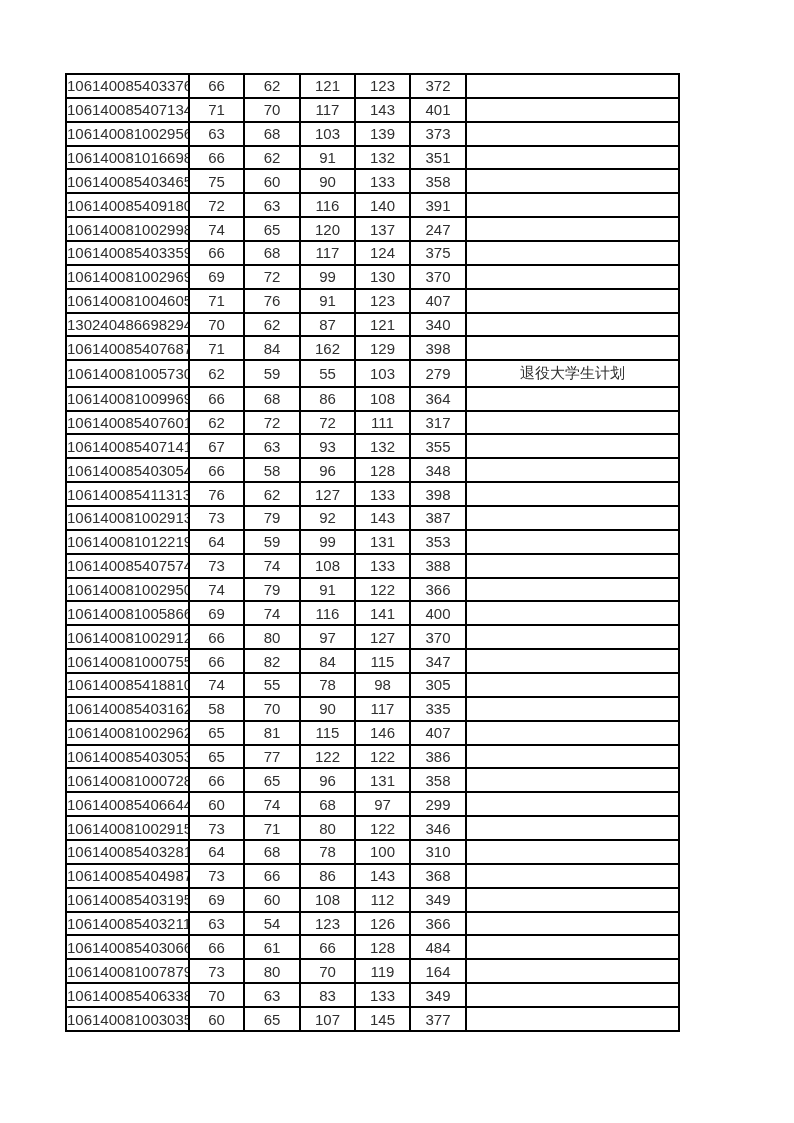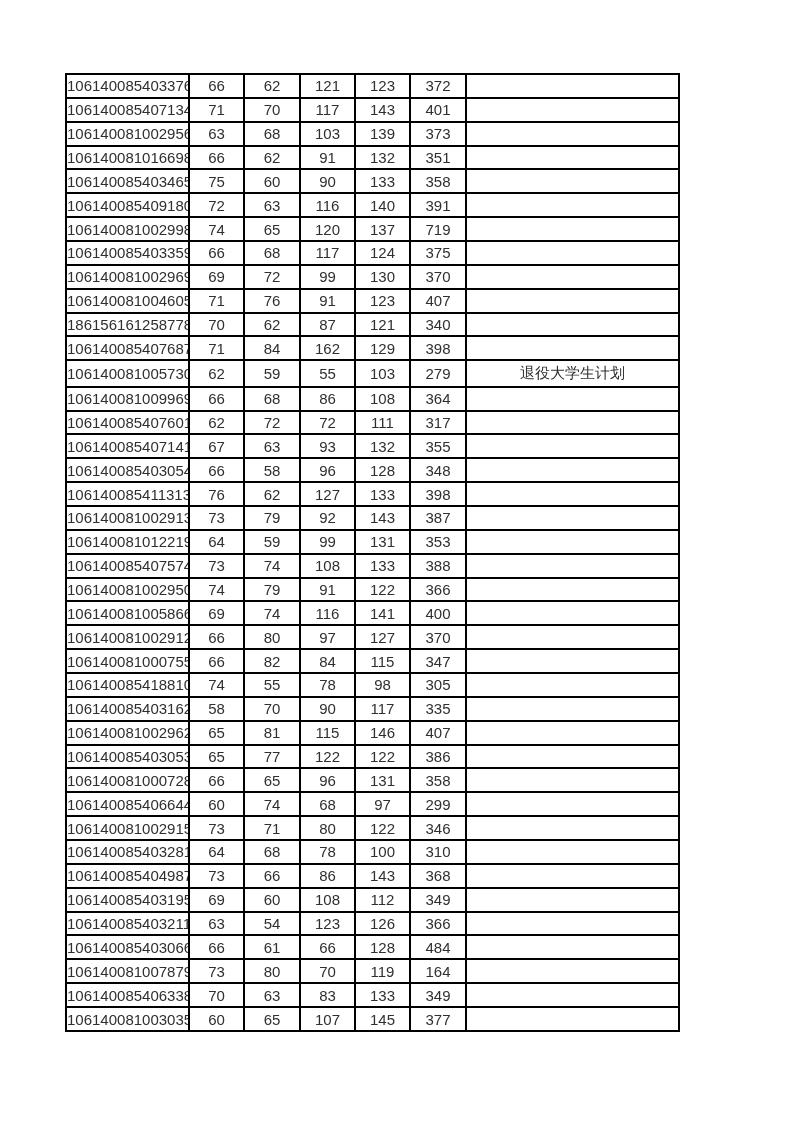--- a/index.html
+++ b/index.html
@@ -110,21 +110,21 @@
     <td>140</td>
     <td>391</td>
     <td></td>
   </tr>
         <tr>
     <td>106140081002998</td>
     <td>74</td>
     <td>65</td>
     <td>120</td>
     <td>137</td>
-    <td>719</td>
+    <td>247</td>
     <td></td>
   </tr>
         <tr>
     <td>106140085403359</td>
     <td>66</td>
     <td>68</td>
     <td>117</td>
     <td>124</td>
     <td>375</td>
     <td></td>
@@ -141,21 +141,21 @@
         <tr>
     <td>106140081004605</td>
     <td>71</td>
     <td>76</td>
     <td>91</td>
     <td>123</td>
     <td>407</td>
     <td></td>
   </tr>
         <tr>
-    <td>186156161258778</td>
+    <td>130240486698294</td>
     <td>70</td>
     <td>62</td>
     <td>87</td>
     <td>121</td>
     <td>340</td>
     <td></td>
   </tr>
         <tr>
     <td>106140085407687</td>
     <td>71</td>

